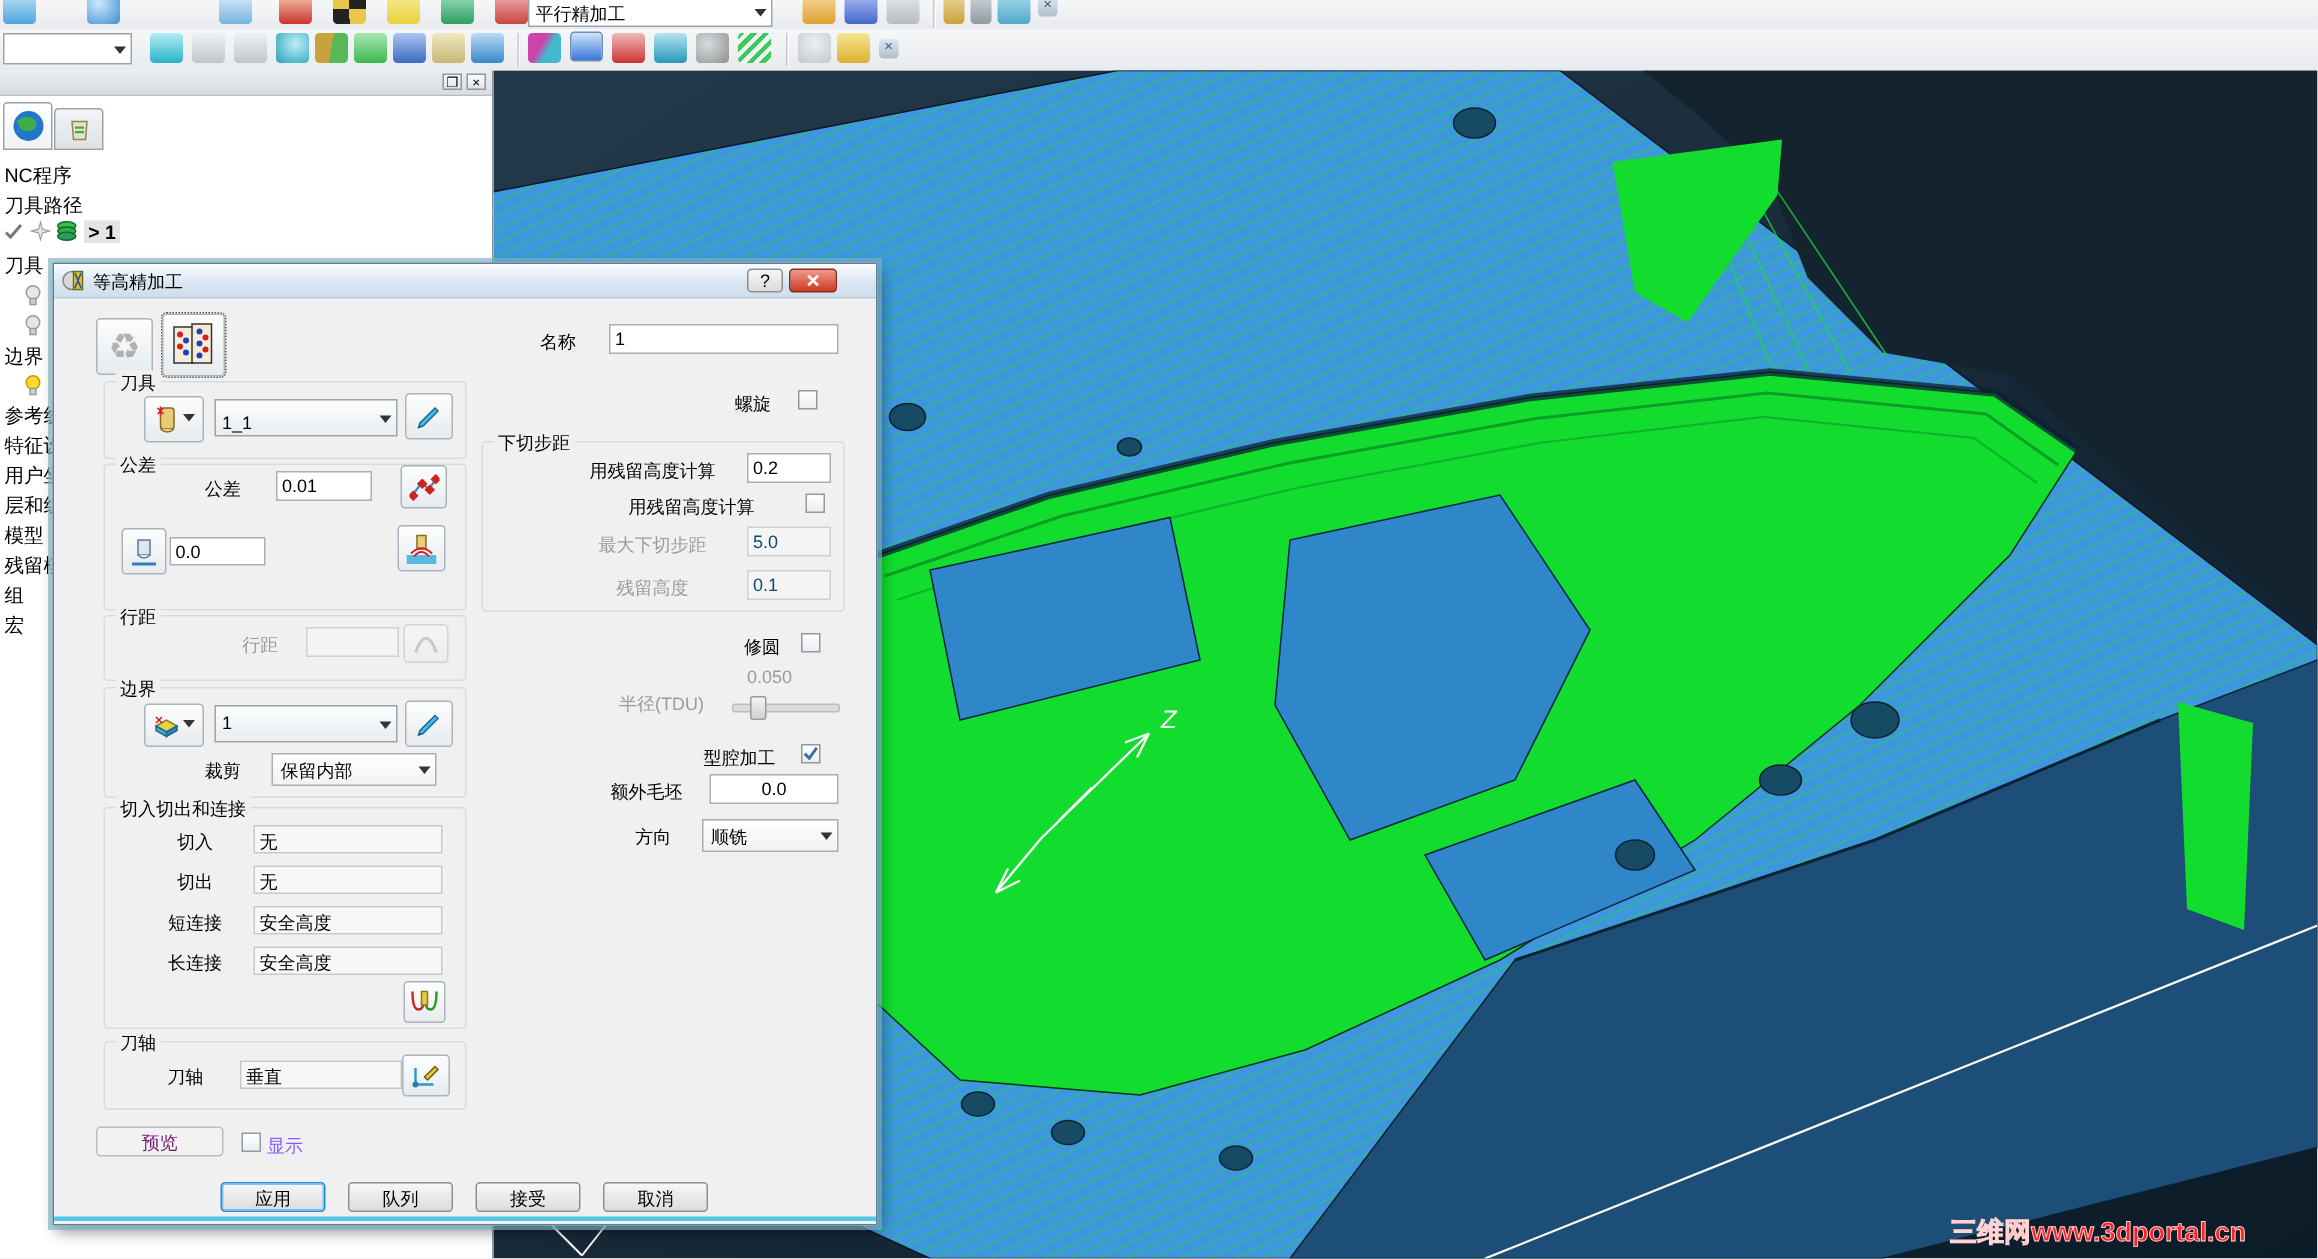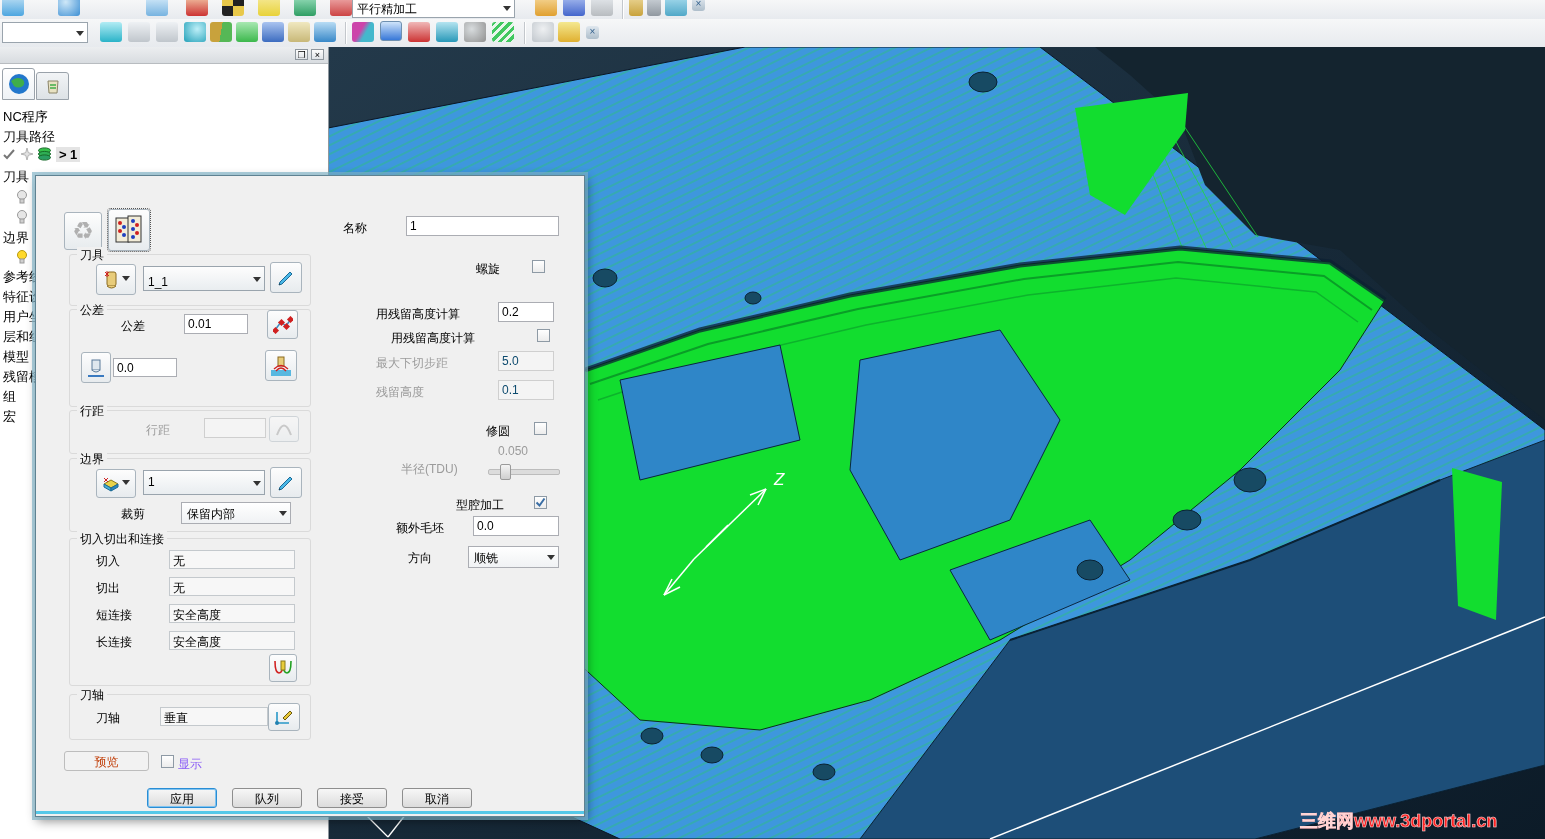--- a/index.html
+++ b/index.html
@@ -29,25 +29,25 @@
   #dlgtit{left:0;top:0;width:548px;height:22px;background:linear-gradient(#fafcfe,#d7e5f2 60%,#cfdeec);
           border-bottom:1px solid #b9c9d9}
   .grp{position:absolute;border:1px solid #dadada;border-radius:3px}
   .glab{position:absolute;top:-8px;left:7px;background:#f0f0f0;padding:0 3px;font-size:12px;white-space:nowrap}
   .tf{position:absolute;background:#fff;border:1px solid #abadb3;box-sizing:border-box;
       font-size:12px;padding:2px 3px;white-space:nowrap;overflow:hidden}
   .tf.dis{background:#f4f4f4;color:#0c4a6e;border-color:#cfcfcf}
   .tf.ro{background:#f7f7f7;border-color:#c4c9cd}
   .lab{position:absolute;white-space:nowrap}
   .lab.dis{color:#9b9b9b}
-  .rt{text-align:left}
+  .rt{text-align:center}
   .btn{position:absolute;border:1px solid #8e8e8e;border-radius:3px;background:linear-gradient(#f7f7f7,#dcdcdc);
        font-size:12px;text-align:center;box-sizing:border-box;padding-top:2px;cursor:default}
   .btn.foc{border-color:#2a8dd4;box-shadow:0 0 0 1px #7fc3f0 inset}
-  .btn.dis{color:#c2410c;background:#f2f2f2;border-color:#bdbdbd}
+  .btn.dis{color:#701a75;background:#f2f2f2;border-color:#bdbdbd}
   .ibtn{position:absolute;border:1px solid #a9b4bd;border-radius:3px;
         background:linear-gradient(#fdfdfd,#e7ebee);display:flex;align-items:center;justify-content:center;box-sizing:border-box}
   .ibtn.dis{opacity:.45}
   .ck{position:absolute;width:13px;height:13px;background:linear-gradient(#fff,#ececec);
       border:1px solid #8e9aa5;box-sizing:border-box;display:flex;align-items:center;justify-content:center}
   .dd{position:absolute;background:linear-gradient(#fff,#f0f2f4);border:1px solid #abadb3;box-sizing:border-box;
       padding:3px 16px 2px 5px;overflow:hidden;white-space:nowrap}
 </style>
 </head>
 <body>
@@ -232,20 +232,30 @@
   <div class="titem" style="top:241px">特征设</div>
   <div class="titem" style="top:261px">用户坐</div>
   <div class="titem" style="top:281px">层和组</div>
   <div class="titem" style="top:301px">模型</div>
   <div class="titem" style="top:321px">残留模</div>
   <div class="titem" style="top:341px">组</div>
   <div class="titem" style="top:361px">宏</div>
 </div>
 
 <div class="abs" id="dlg">
+  <div class="abs" id="dlgtit">
+    <svg class="abs" style="left:5px;top:3px" width="16" height="16" viewBox="0 0 16 16">
+      <circle cx="7" cy="8" r="6" fill="#d8d8d8" stroke="#888"></circle>
+      <rect x="8" y="2" width="6" height="12" fill="#e8c820" stroke="#6a6a2a"></rect>
+      <path d="M9,3 L13,13 M13,3 L9,13" stroke="#2a5a9a" stroke-width="1.2"></path>
+    </svg>
+    <span class="abs" style="left:26px;top:4px">等高精加工</span>
+    <span class="btn" style="left:462px;top:3px;width:24px;height:16px;padding-top:0;line-height:15px">?</span>
+    <span class="btn" style="left:490px;top:3px;width:32px;height:16px;padding-top:0;line-height:14px;background:linear-gradient(#f09a8a,#cc3a22);border-color:#8a2a1a;color:#fff;font-weight:bold">✕</span>
+  </div>
 
   <div class="ibtn" style="left:28px;top:36px;width:38px;height:38px">
     <span style="font-size:24px;color:#b0b0b0">♻</span>
   </div>
   <div class="ibtn" style="left:72px;top:33px;width:42px;height:42px;outline:1px dotted #555">
     <svg width="30" height="32" viewBox="0 0 30 32">
       <rect x="2" y="4" width="13" height="24" fill="#f2ecd8" stroke="#333"></rect>
       <rect x="14" y="2" width="13" height="26" fill="#f2ecd8" stroke="#333"></rect>
       <circle cx="6" cy="9" r="2" fill="#d02020"></circle>
         <circle cx="10" cy="13" r="2" fill="#2040c0"></circle>
@@ -386,20 +396,23 @@
       <path d="M3,15 L3,4 M3,15 L15,15" stroke="#2898c8" stroke-width="1.6"></path>
       <circle cx="3" cy="15" r="2" fill="#2080b0"></circle>
       <path d="M9,10 L16,3 L18,5 L11,12 Z" fill="#e8c838" stroke="#6a5a10"></path>
     </svg>
   </div>
 
   <div class="btn dis" style="left:28px;top:575px;width:85px;height:20px">预览</div>
   <span class="ck" style="left:125px;top:579px"></span>
   <div class="lab" style="left:142px;top:580px;color:#8b5cf6">显示</div>
 
+  <div class="grp" style="left:285px;top:118px;width:240px;height:112px">
+    <span class="glab">下切步距</span>
+  </div>
   <div class="lab rt" style="left:340px;top:130px;width:118px">用残留高度计算</div>
   <div class="tf" style="left:462px;top:126px;width:56px;height:20px">0.2</div>
   <div class="lab rt" style="left:355px;top:154px;width:140px">用残留高度计算</div>
   <span class="ck" style="left:501px;top:153px"></span>
   <div class="lab rt dis" style="left:340px;top:179px;width:118px">最大下切步距</div>
   <div class="tf dis" style="left:462px;top:175px;width:56px;height:20px">5.0</div>
   <div class="lab rt dis" style="left:340px;top:208px;width:118px">残留高度</div>
   <div class="tf dis" style="left:462px;top:204px;width:56px;height:20px">0.1</div>
 
   <div class="lab rt" style="left:450px;top:247px;width:44px">修圆</div>

